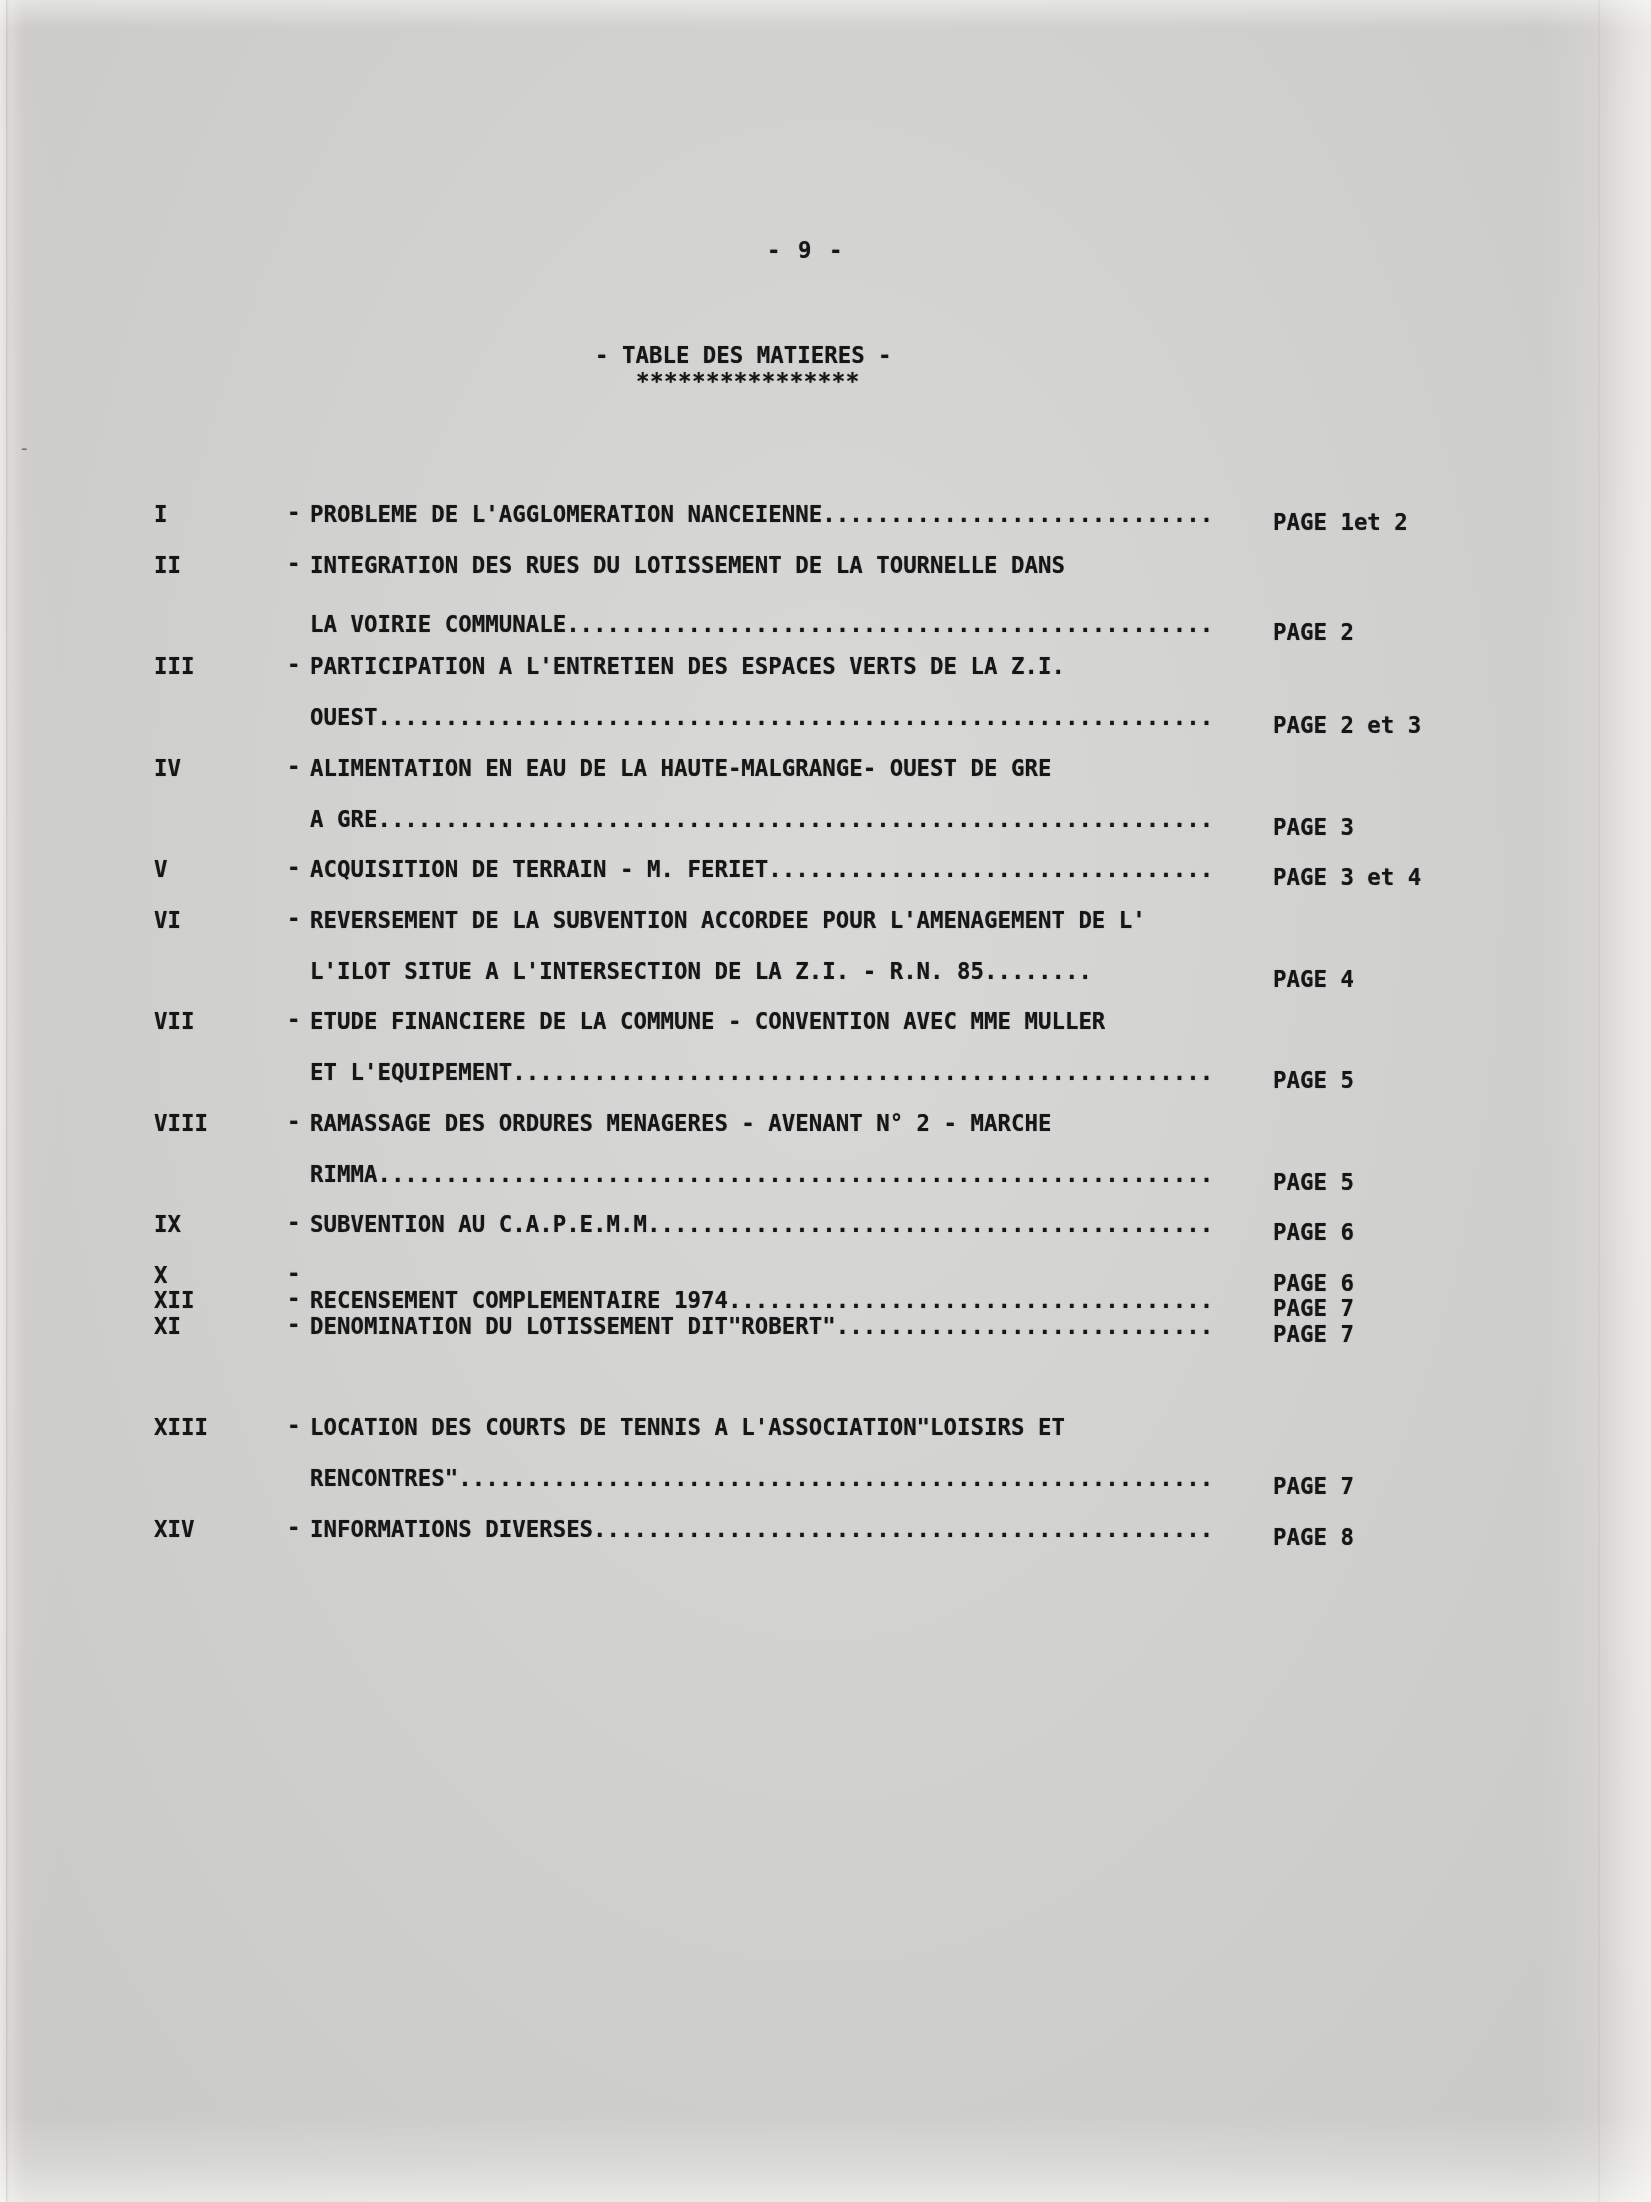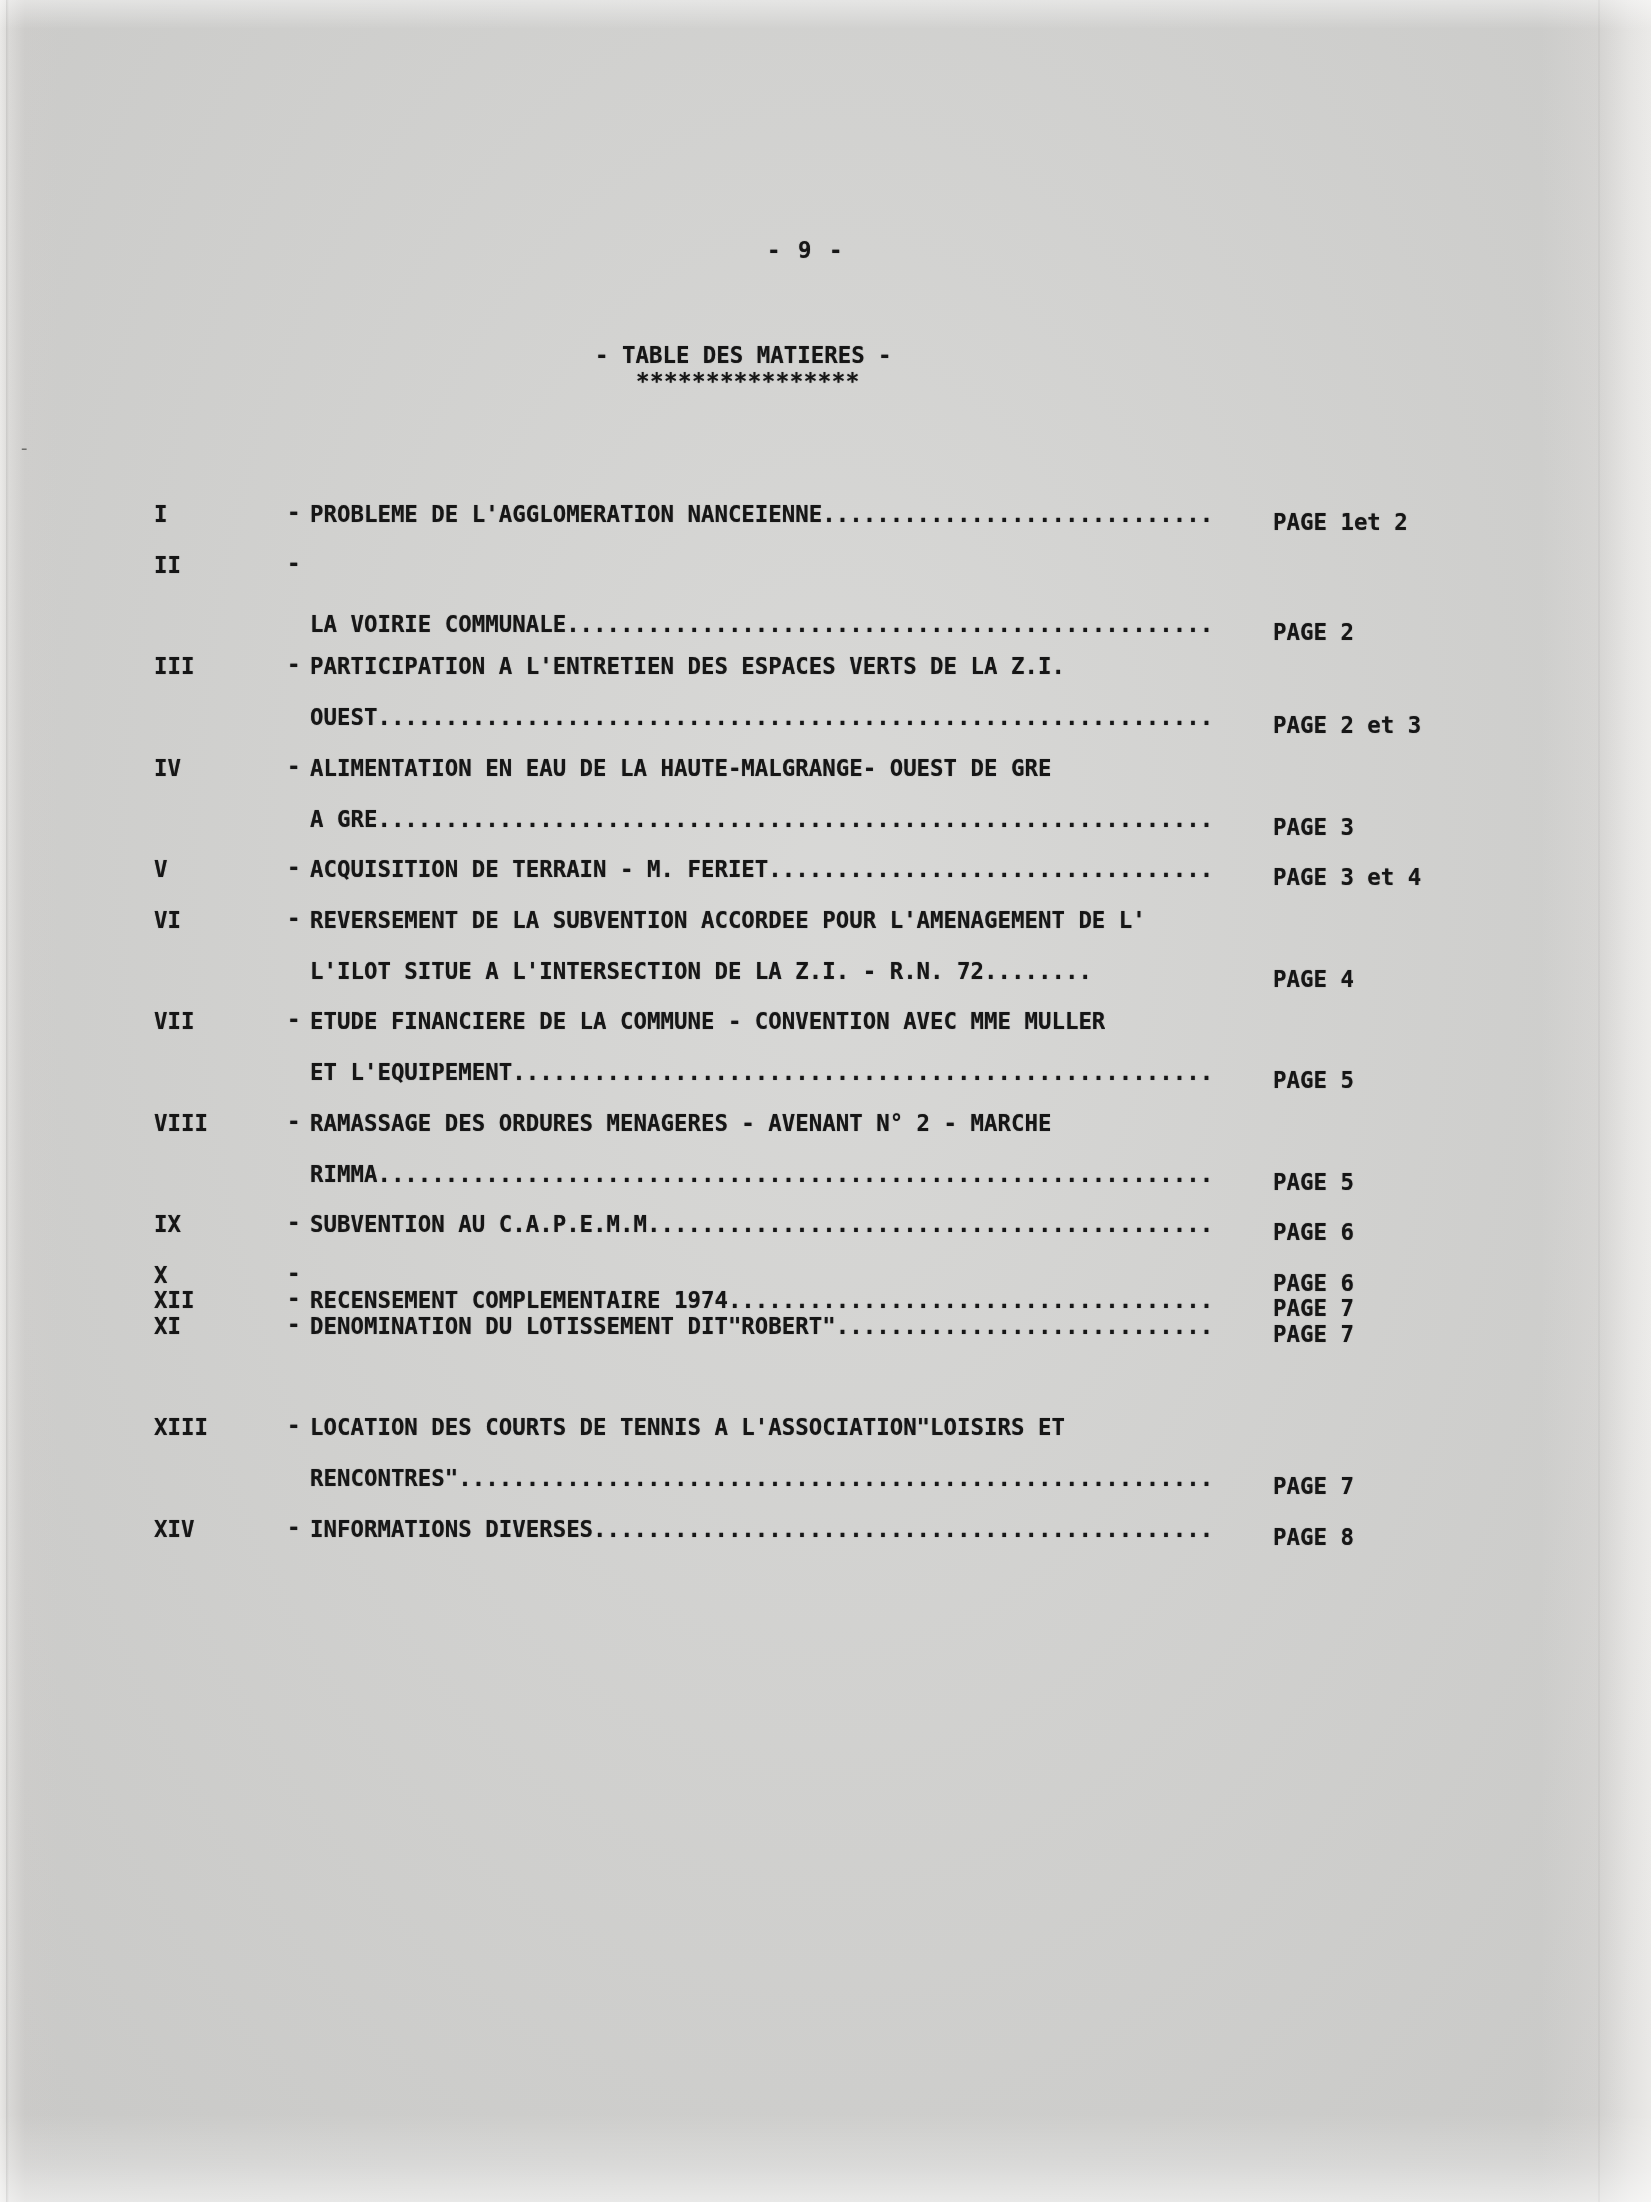--- a/index.html
+++ b/index.html
@@ -77,20 +77,21 @@
   <div id="toc">
       <div class="row" style="top: 502px;">
         <span class="numeral">I</span>
         <span class="dash">-</span>
         <span class="line">PROBLEME DE L'AGGLOMERATION NANCEIENNE.............................</span>
         <span class="pageref">PAGE 1et 2</span>
       </div>
       <div class="row" style="top: 553px;">
         <span class="numeral">II</span>
         <span class="dash">-</span>
+        <span class="line">INTEGRATION DES RUES DU LOTISSEMENT DE LA TOURNELLE DANS</span>
       </div>
       <div class="row" style="top: 604px; margin-top: 8px;">
         <span class="line">LA VOIRIE COMMUNALE................................................</span>
         <span class="pageref">PAGE 2</span>
       </div>
       <div class="row" style="top: 654px; padding-left: 6px;">
         <span class="numeral">III</span>
         <span class="dash">-</span>
         <span class="line">PARTICIPATION A L'ENTRETIEN DES ESPACES VERTS DE LA Z.I.</span>
       </div>
@@ -112,21 +113,21 @@
         <span class="dash">-</span>
         <span class="line">ACQUISITION DE TERRAIN - M. FERIET.................................</span>
         <span class="pageref">PAGE 3 et 4</span>
       </div>
       <div class="row" style="top: 908px;">
         <span class="numeral">VI</span>
         <span class="dash">-</span>
         <span class="line">REVERSEMENT DE LA SUBVENTION ACCORDEE POUR L'AMENAGEMENT DE L'</span>
       </div>
       <div class="row" style="top: 959px;">
-        <span class="line">L'ILOT SITUE A L'INTERSECTION DE LA Z.I. - R.N. 72........</span>
+        <span class="line">L'ILOT SITUE A L'INTERSECTION DE LA Z.I. - R.N. 85........</span>
         <span class="pageref">PAGE 4</span>
       </div>
       <div class="row" style="top: 1009px;">
         <span class="numeral">VII</span>
         <span class="dash">-</span>
         <span class="line">ETUDE FINANCIERE DE LA COMMUNE - CONVENTION AVEC MME MULLER</span>
       </div>
       <div class="row" style="top: 1060px;">
         <span class="line">ET L'EQUIPEMENT....................................................</span>
         <span class="pageref">PAGE 5</span>

